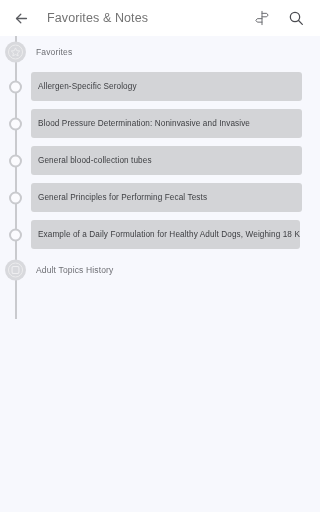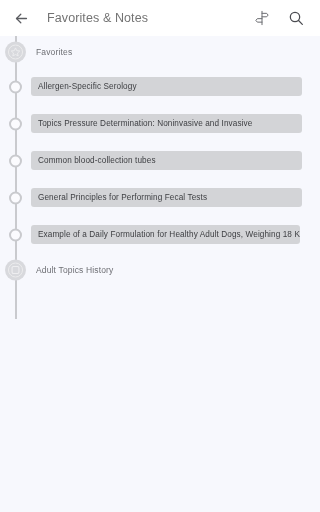--- a/index.html
+++ b/index.html
@@ -137,21 +137,21 @@
     letter-spacing: .15px;
     white-space: nowrap;
     padding-left: 36px;
   }
 
   
   .pill {
     margin-left: 31px;
     background: #d3d4d7;
     border-radius: 3px;
-    height: 19px;
+    height: 29px;
     display: flex;
     align-items: center;
     padding: 0 7px;
     font-size: 8.2px;
     color: #3f4044;
     letter-spacing: .1px;
     white-space: nowrap;
     overflow: hidden;
     cursor: pointer;
   }
@@ -222,28 +222,28 @@
       <div class="marker">
         <div class="node-dot"></div>
       </div>
       <div class="pill wide">Allergen-Specific Serology</div>
     </div>
 
     <div class="row row-item">
       <div class="marker">
         <div class="node-dot"></div>
       </div>
-      <div class="pill wide">Topics Pressure Determination: Noninvasive and Invasive</div>
-    </div>
-
-    <div class="row row-item">
-      <div class="marker">
-        <div class="node-dot"></div>
-      </div>
-      <div class="pill wide">Common blood-collection tubes</div>
+      <div class="pill wide">Blood Pressure Determination: Noninvasive and Invasive</div>
+    </div>
+
+    <div class="row row-item">
+      <div class="marker">
+        <div class="node-dot"></div>
+      </div>
+      <div class="pill wide">General blood-collection tubes</div>
     </div>
 
     <div class="row row-item">
       <div class="marker">
         <div class="node-dot"></div>
       </div>
       <div class="pill wide">General Principles for Performing Fecal Tests</div>
     </div>
 
     <div class="row row-item">

